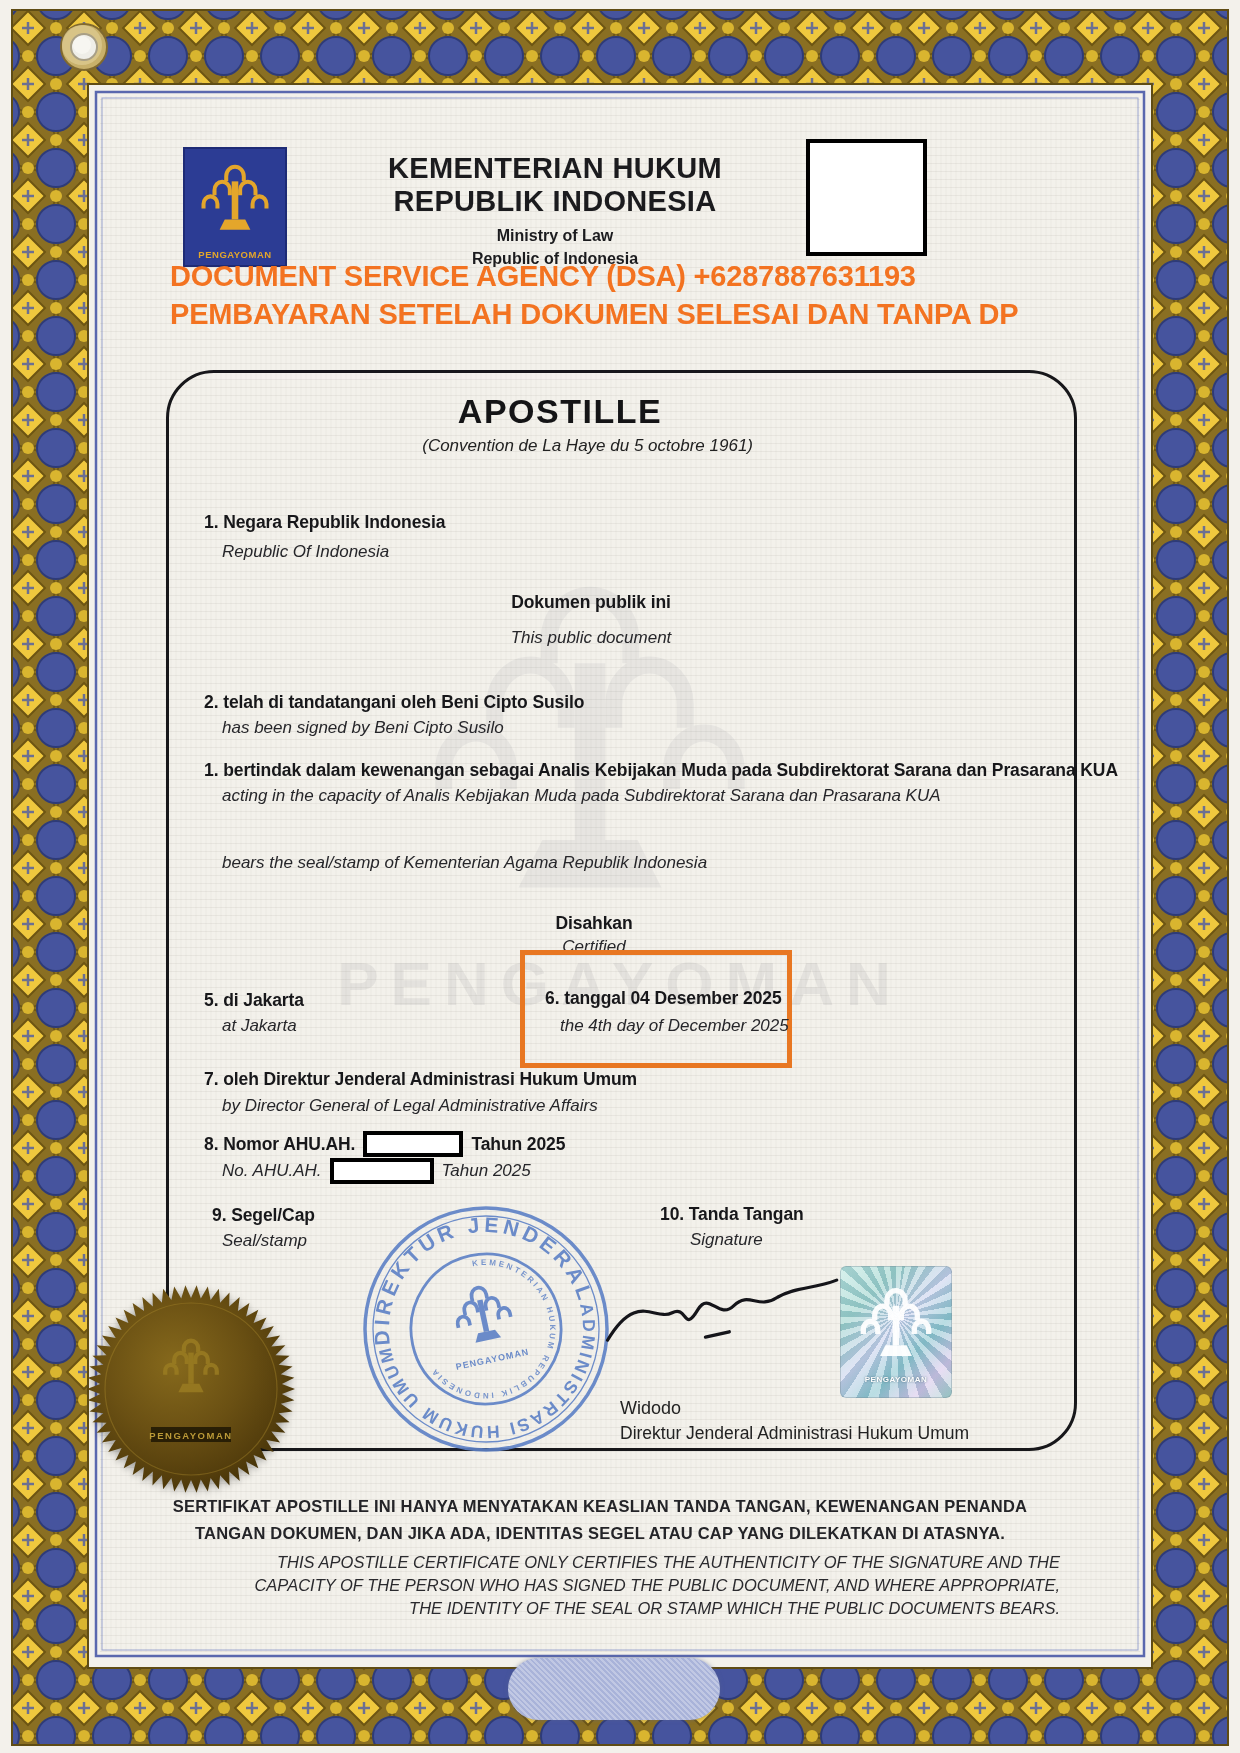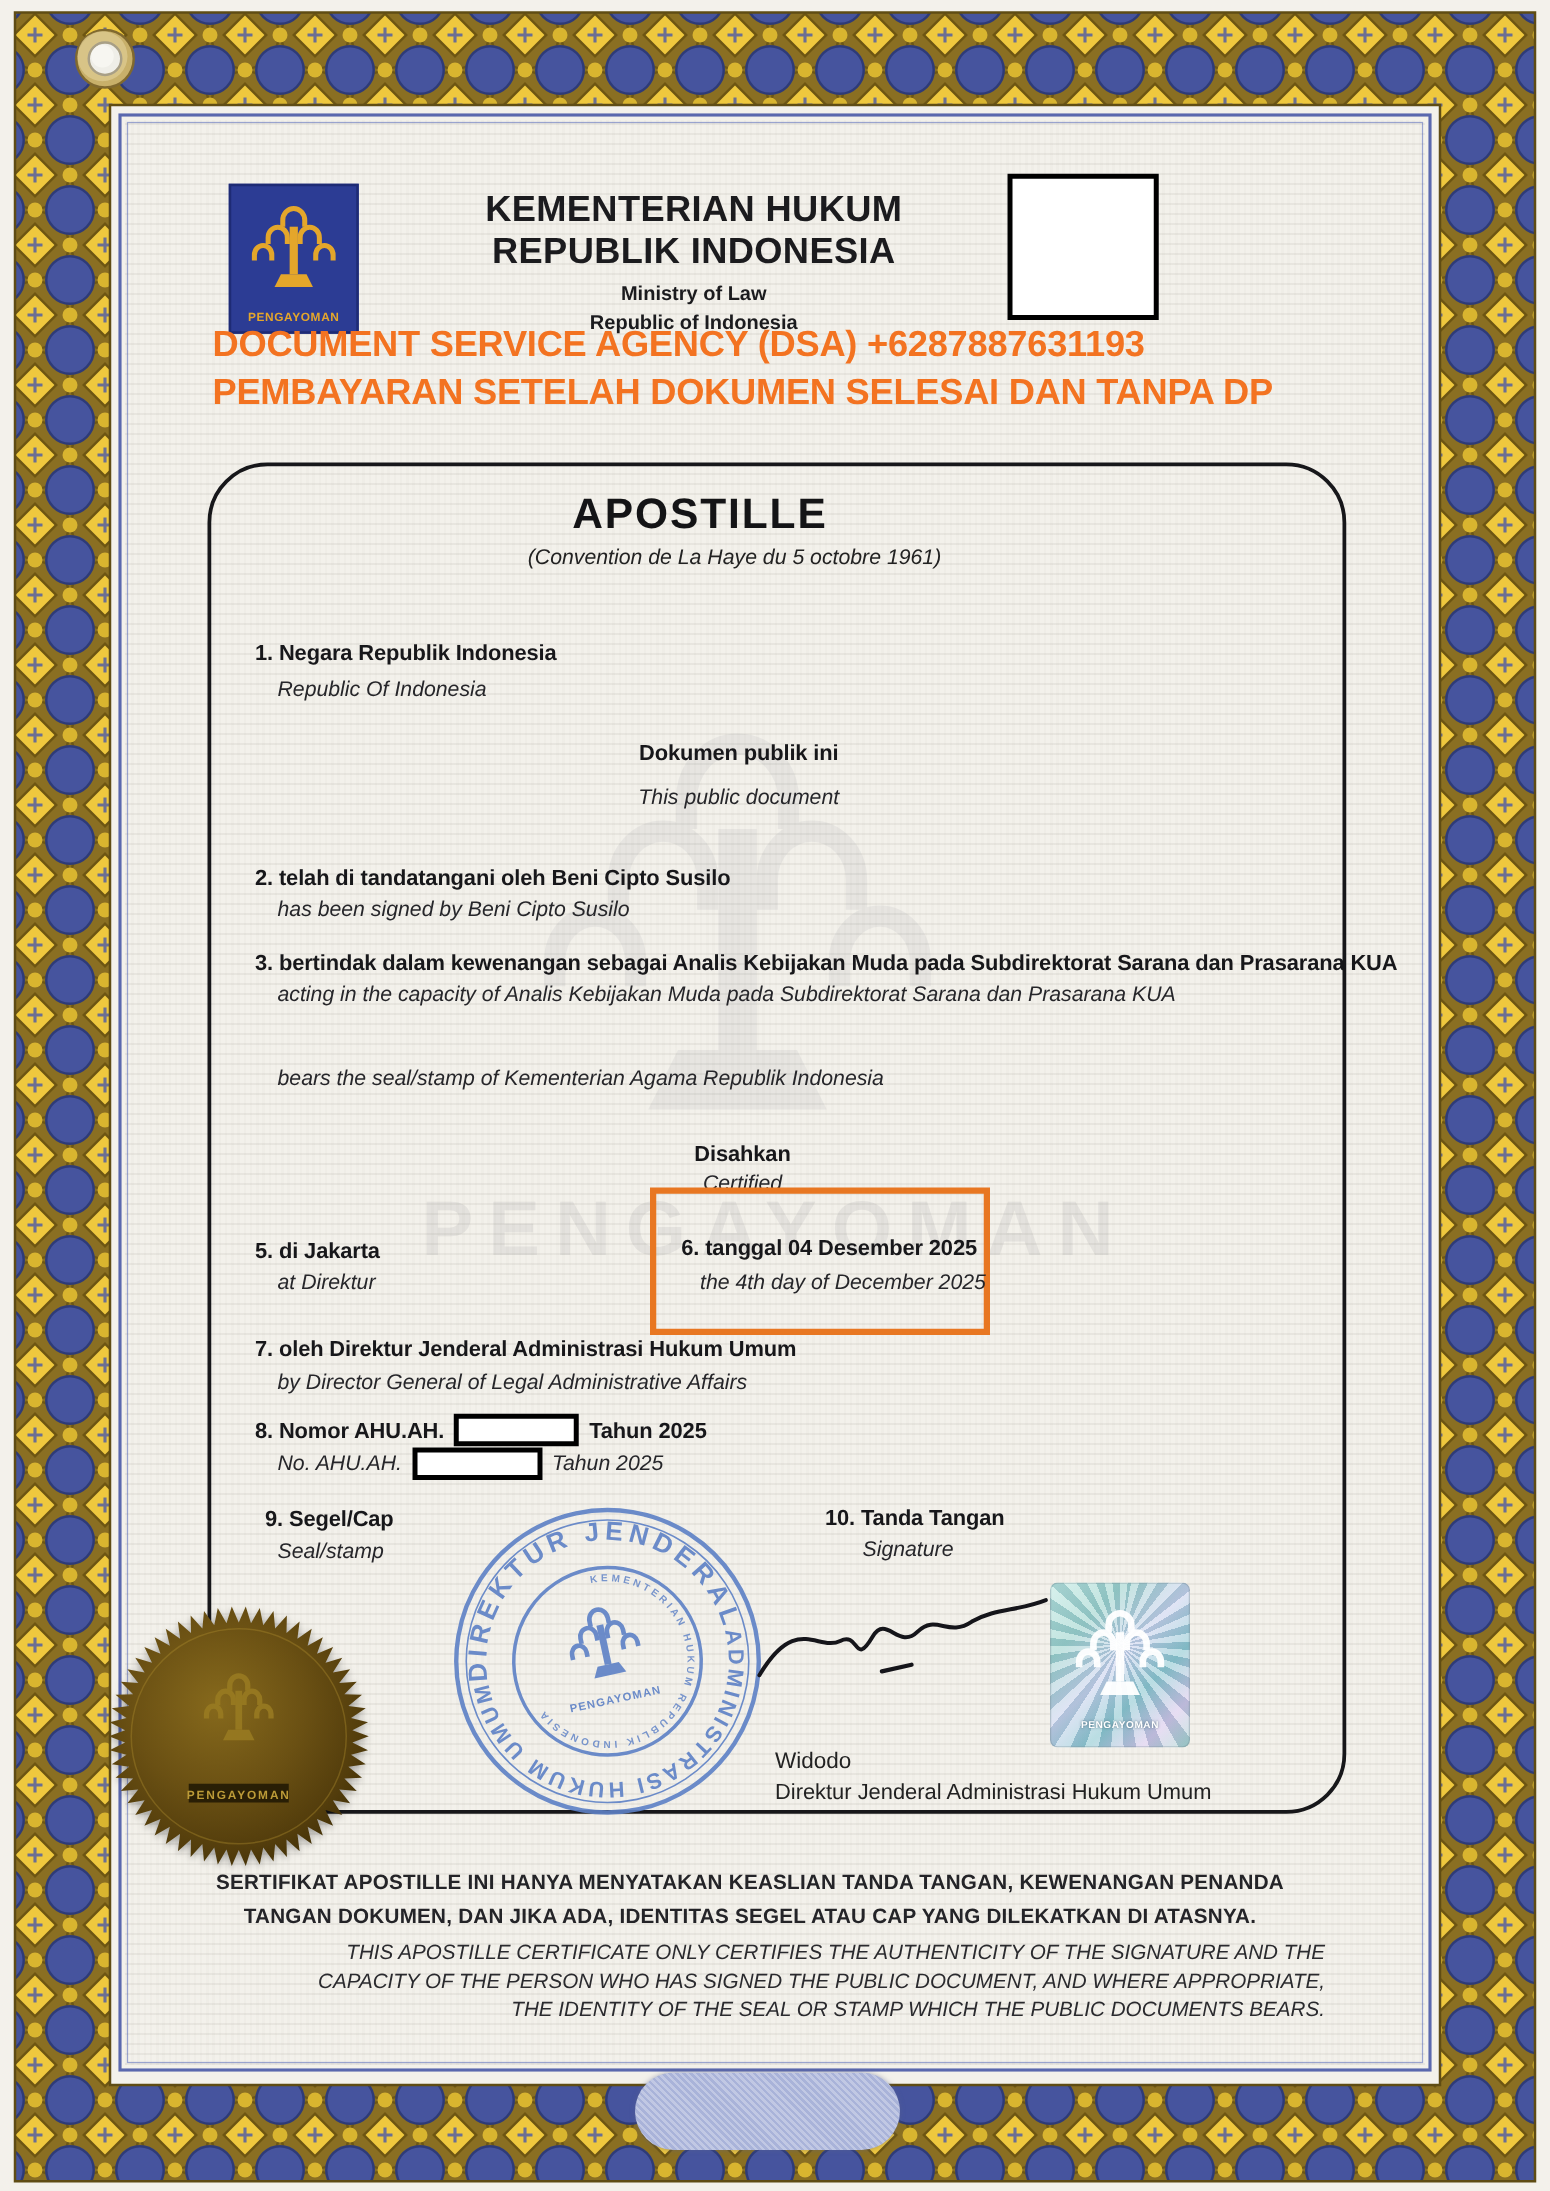--- a/index.html
+++ b/index.html
@@ -121,31 +121,31 @@
 
   <div class="abs id-line" style="left:204px;top:512px;z-index:4">1. Negara Republik Indonesia</div>
   <div class="abs en-line" style="left:222px;top:542px;z-index:4">Republic Of Indonesia</div>
 
   <div class="abs id-line" style="left:441px;top:592px;width:300px;text-align:center;z-index:4">Dokumen publik ini</div>
   <div class="abs en-line" style="left:441px;top:628px;width:300px;text-align:center;z-index:4">This public document</div>
 
   <div class="abs id-line" style="left:204px;top:692px;z-index:4">2. telah di tandatangani oleh Beni Cipto Susilo</div>
   <div class="abs en-line" style="left:222px;top:718px;z-index:4">has been signed by Beni Cipto Susilo</div>
 
-  <div class="abs id-line" style="left:204px;top:760px;z-index:4">3. bertindak dalam kewenangan sebagai Analis Kebijakan Muda pada Subdirektorat Sarana dan Prasarana KUA</div>
+  <div class="abs id-line" style="left:204px;top:760px;z-index:4">1. bertindak dalam kewenangan sebagai Analis Kebijakan Muda pada Subdirektorat Sarana dan Prasarana KUA</div>
   <div class="abs en-line" style="left:222px;top:786px;z-index:4">acting in the capacity of Analis Kebijakan Muda pada Subdirektorat Sarana dan Prasarana KUA</div>
 
   <div class="abs en-line" style="left:222px;top:853px;z-index:4">bears the seal/stamp of Kementerian Agama Republik Indonesia</div>
 
   <div class="abs id-line" style="left:444px;top:913px;width:300px;text-align:center;z-index:4">Disahkan</div>
   <div class="abs en-line" style="left:444px;top:937px;width:300px;text-align:center;z-index:4">Certified</div>
 
   <div class="abs highlight-box" style="left: 520px; top: 950px; width: 262px; height: 108px; z-index: 4; border-color: rgb(232, 119, 34);"></div>
   <div class="abs id-line" style="left:204px;top:990px;z-index:5">5. di Jakarta</div>
-  <div class="abs en-line" style="left:222px;top:1016px;z-index:5">at Direktur</div>
+  <div class="abs en-line" style="left:222px;top:1016px;z-index:5">at Jakarta</div>
   <div class="abs id-line" style="left:545px;top:988px;z-index:5">6. tanggal 04 Desember 2025</div>
   <div class="abs en-line" style="left:560px;top:1016px;z-index:5">the 4th day of December 2025</div>
 
   <div class="abs id-line" style="left:204px;top:1069px;z-index:4">7. oleh Direktur Jenderal Administrasi Hukum Umum</div>
   <div class="abs en-line" style="left:222px;top:1096px;z-index:4">by Director General of Legal Administrative Affairs</div>
 
   <div class="abs row8" style="left:204px;top:1131px;z-index:4">
     <span class="id-line">8. Nomor AHU.AH.</span>
     <span class="redact-small"></span>
     <span class="id-line">Tahun 2025</span>

